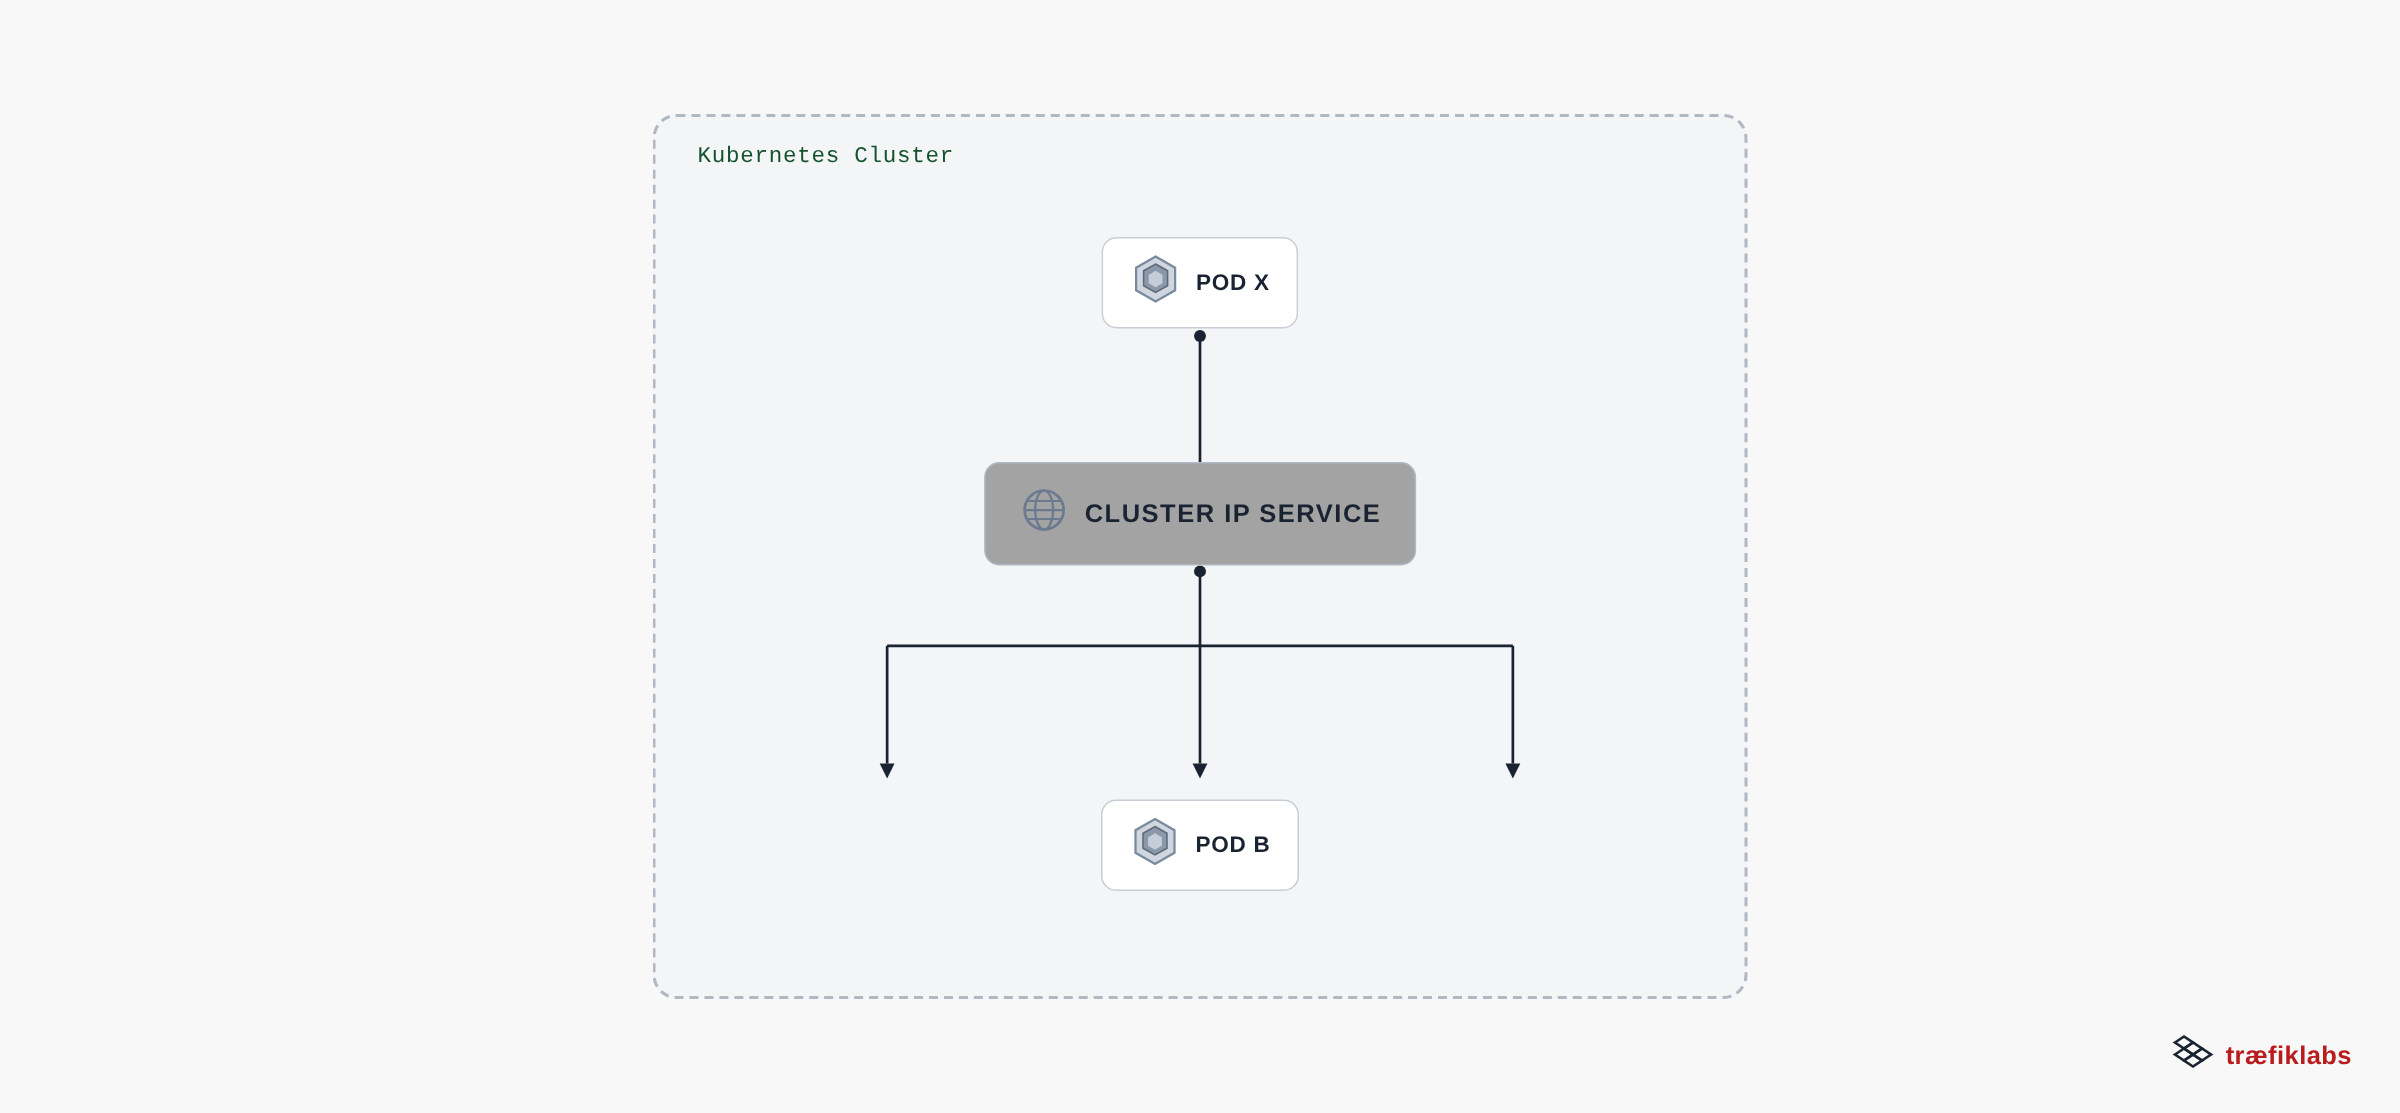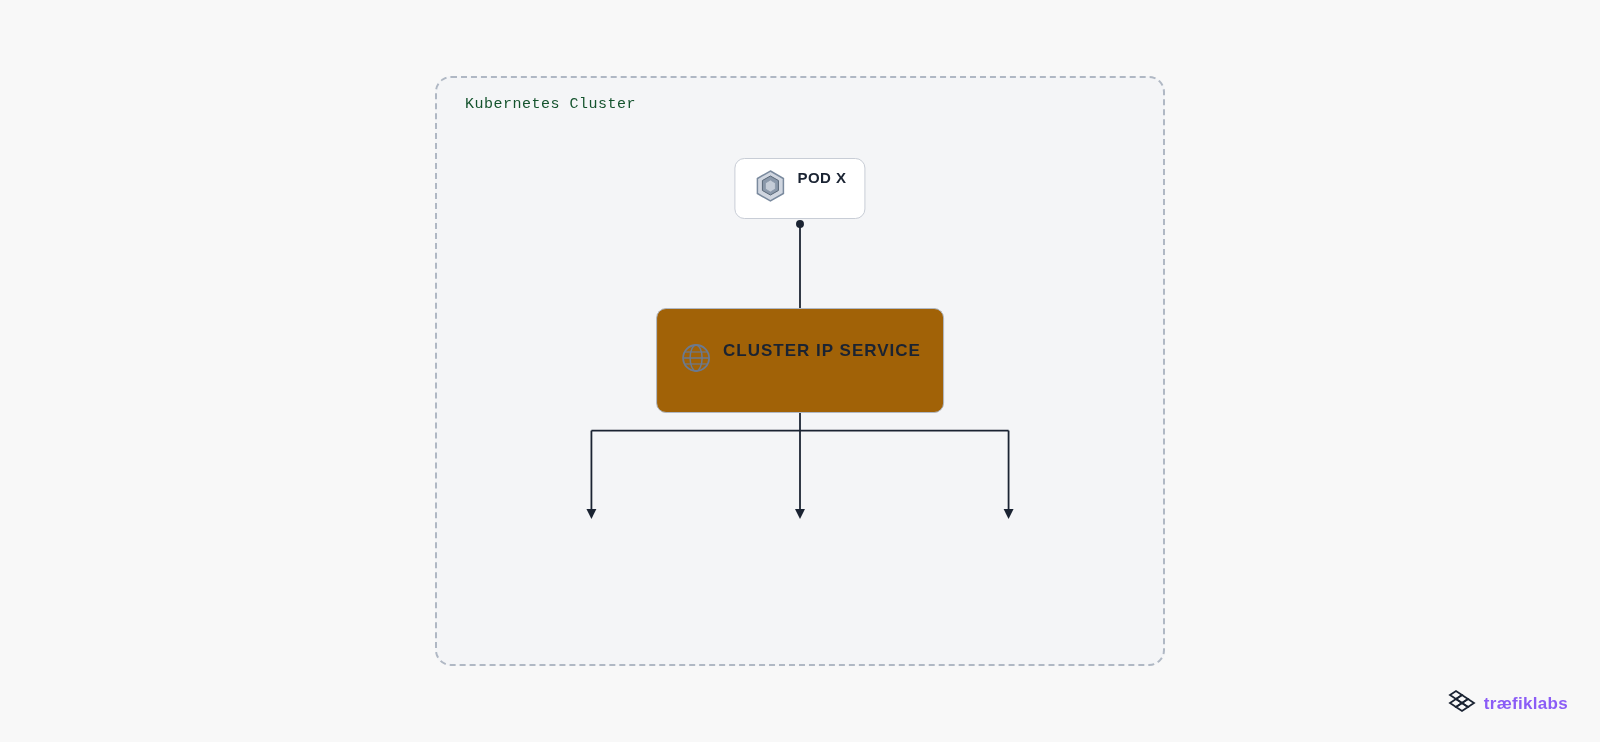--- a/index.html
+++ b/index.html
@@ -32,41 +32,42 @@
       left: 28px;
       font-family: 'Courier New', Courier, monospace;
       font-size: 15px;
       color: #14532d;
       letter-spacing: 0.5px;
     }
 
     
     .node {
       display: flex;
+      align-items: center;
       gap: 10px;
       background: #ffffff;
       border: 1.5px solid #c8cdd6;
       border-radius: 10px;
       padding: 10px 18px;
       position: absolute;
       white-space: nowrap;
     }
 
     .node-label {
       font-family: Arial, sans-serif;
       font-weight: 700;
       font-size: 15px;
       color: #1a2332;
       letter-spacing: 0.5px;
     }
 
     .node.service {
-      background: #a16207;
+      background: #a3a3a3;
       border-color: #b0b8c4;
-      padding: 32px 22px;
+      padding: 14px 22px;
     }
 
     .node.service .node-label {
       font-size: 17px;
       letter-spacing: 1px;
     }
 
     
     .pod-x {
       top: 80px;
@@ -191,29 +192,39 @@
           <ellipse cx="17" cy="17" rx="6" ry="13" fill="none" stroke="#6b7a90" stroke-width="1.5"></ellipse>
           <line x1="4" y1="17" x2="30" y2="17" stroke="#6b7a90" stroke-width="1.5"></line>
           <line x1="6" y1="11" x2="28" y2="11" stroke="#6b7a90" stroke-width="1.2"></line>
           <line x1="6" y1="23" x2="28" y2="23" stroke="#6b7a90" stroke-width="1.2"></line>
         </svg>
       </span>
       <span class="node-label">CLUSTER IP SERVICE</span>
     </div>
 
 
+    <div class="node pod-b">
+      <span>
+        <svg class="hex-icon" viewBox="0 0 34 34" xmlns="http://www.w3.org/2000/svg">
+          <polygon points="17,2 30,9.5 30,24.5 17,32 4,24.5 4,9.5" fill="#d0d6e0" stroke="#7a8a9e" stroke-width="1.5"></polygon>
+          <polygon points="17,7 25,11.5 25,21.5 17,26 9,21.5 9,11.5" fill="#8a98aa" stroke="#5a6878" stroke-width="1"></polygon>
+          <polygon points="17,11 22,14 22,20 17,23 12,20 12,14" fill="#c5cdd8" stroke="#8a98aa" stroke-width="0.8"></polygon>
+        </svg>
+      </span>
+      <span class="node-label">POD B</span>
+    </div>
 
   </div>
 
   <div class="traefik-logo" style="position:fixed; bottom:24px; right:32px; display:flex; align-items:center; gap:8px;">
     <span>
       <svg width="28" height="24" viewBox="0 0 28 24" xmlns="http://www.w3.org/2000/svg">
 
         <path d="M2 6 L8 2 L14 6 L8 10 Z" fill="none" stroke="#1a2332" stroke-width="1.8"></path>
         <path d="M8 10 L14 6 L20 10 L14 14 Z" fill="none" stroke="#1a2332" stroke-width="1.8"></path>
         <path d="M14 14 L20 10 L26 14 L20 18 Z" fill="none" stroke="#1a2332" stroke-width="1.8"></path>
         <path d="M2 14 L8 10 L14 14 L8 18 Z" fill="none" stroke="#1a2332" stroke-width="1.8"></path>
         <path d="M8 18 L14 14 L20 18 L14 22 Z" fill="none" stroke="#1a2332" stroke-width="1.8"></path>
       </svg>
     </span>
-    <span class="traefik-text" style="font-family: Arial, sans-serif; font-size:17px; font-weight:700; color:#8b5cf6;">træfiklabs</span>
+    <span class="traefik-text" style="font-family: Arial, sans-serif; font-size:17px; font-weight:700; color:#b91c1c;">træfiklabs</span>
   </div>
 </div>
 
 </body></html>

